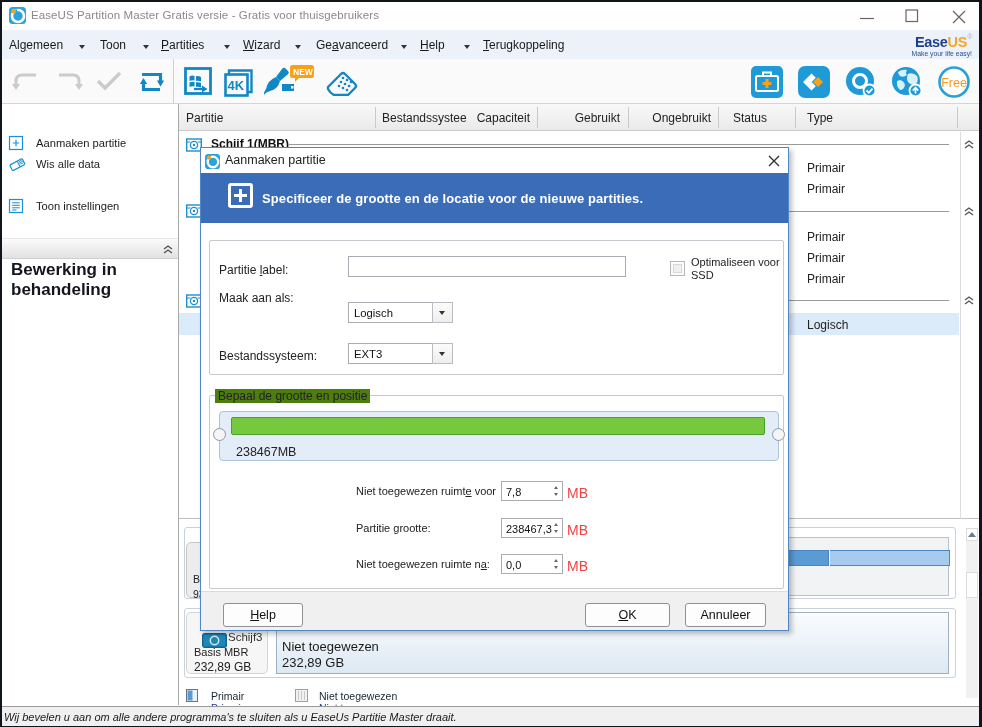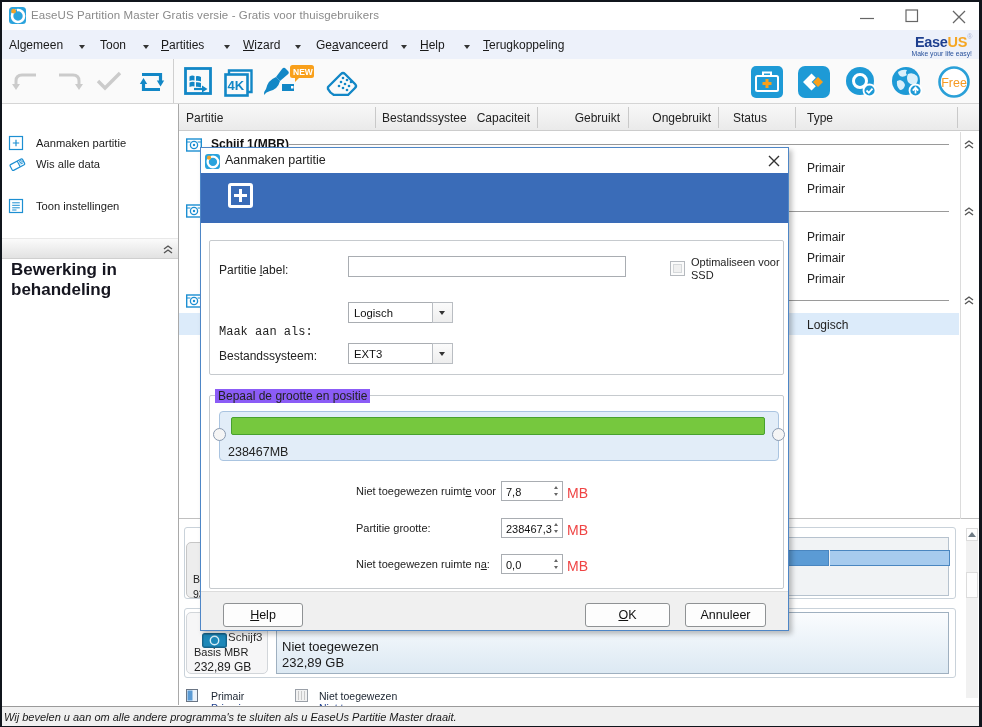--- a/index.html
+++ b/index.html
@@ -370,48 +370,49 @@
         <circle cx="4.6" cy="4.2" r="2.4" fill="#f0a32a"></circle>
         <path d="M8.6 5.4 L9.6 7.6 L12 7.8 L10.2 9.4 L10.8 11.7 L8.6 10.4 L6.5 11.7 L7 9.4 L5.3 7.8 L7.6 7.6 Z" fill="#2aa3dd"></path>
       </svg>
     <span>Aanmaken partitie</span>
     <svg class="abs" style="left:567px;top:7px;" width="12" height="12" viewBox="0 0 12 12">
         <path d="M1 1 L11 11 M11 1 L1 11" stroke="#333" stroke-width="1.4"></path>
       </svg>
   </div>
   <div id="dbanner">
       <div id="dplus"></div>
+      <b>Specificeer de grootte en de locatie voor de nieuwe partities.</b>
     </div>
 
   <div class="grp" style="top:92px;height:135px;">
     <div class="dlabel" style="left:9px;top:22px;">Partitie <u>l</u>abel:</div>
     <div class="dinput" style="left:138px;top:15px;width:278px;height:21px;"></div>
     <div class="abs" style="left:460px;top:20px;width:15px;height:15px;background:#fbfbfb;border:1px solid #b5b9be;">
         <div class="abs" style="left:2px;top:2px;width:9px;height:9px;border:1px solid #d5d8da;background:#f0f0f0;"></div>
       </div>
     <div class="dlabel" style="left:481px;top:15px;line-height:13px;font-size:11px;white-space:nowrap;">Optimaliseen voor<br>SSD</div>
-    <div class="dlabel" style="left:9px;top:84px;font-family:Liberation Mono, monospace;">Maak aan als:</div>
+    <div class="dlabel" style="left:9px;top:50px;">Maak aan als:</div>
     <div class="combo" style="top:61px;">
         <span>Logisch</span>
         <div class="cbtn"></div>
       </div>
     <div class="dlabel" style="left:9px;top:108px;">Bestandssysteem:</div>
     <div class="combo" style="top:102px;">
         <span>EXT3</span>
         <div class="cbtn"></div>
       </div>
   </div>
 
   <div class="grp" style="top:247px;height:194px;">
-    <span class="abs" style="left:5px;top:-7px;background:#8b5cf6;padding:0 3px;font-size:12px;color:#222;">Bepaal de grootte en positie</span>
+    <span class="abs" style="left:5px;top:-7px;background:#4d7c0f;padding:0 3px;font-size:12px;color:#222;">Bepaal de grootte en positie</span>
     <div id="slider">
       <div id="greenbar"></div>
       <div class="knob" style="left:-7px;"></div>
       <div class="knob" style="right:-7px;"></div>
-      <span class="abs" style="left:8px;top:33px;font-size:12.5px;color:#222;">238467MB</span>
+      <span class="abs" style="left:16px;top:33px;font-size:12.5px;color:#222;">238467MB</span>
     </div>
     <div class="dlabel" style="left:146px;top:236px;"></div>
     <div class="dlabel" style="left:146px;top:89px;font-size:11px;">Niet toegewezen ruimt<u>e</u> voor</div>
     <div class="spin" style="top:85px;">
         <span>7,8</span>
         <div class="sbtns">
           <i class="su"></i>
           <i class="sd"></i>
         </div>
       </div>

